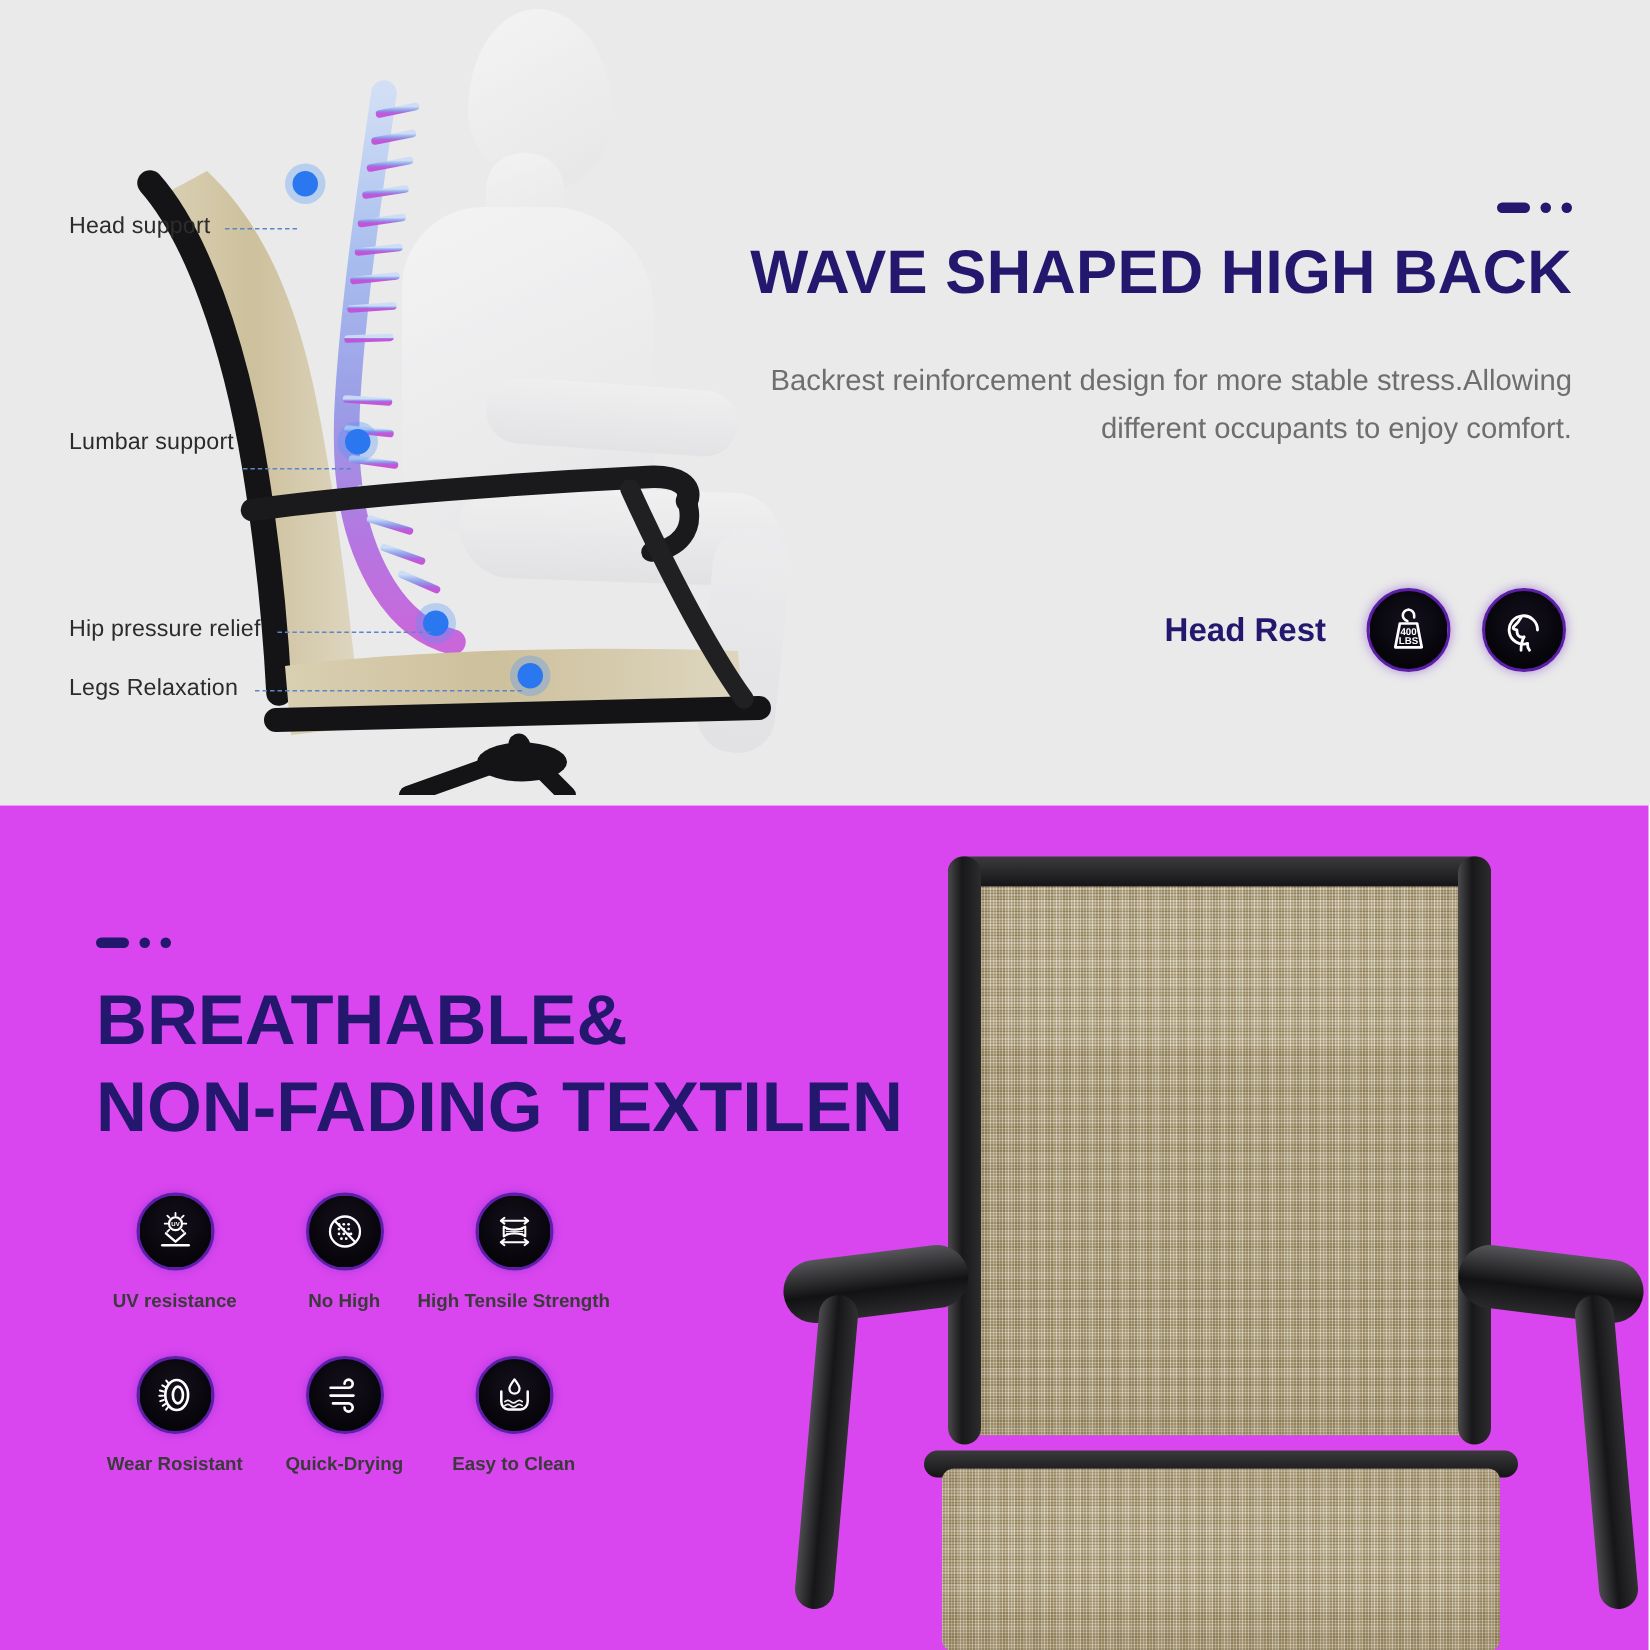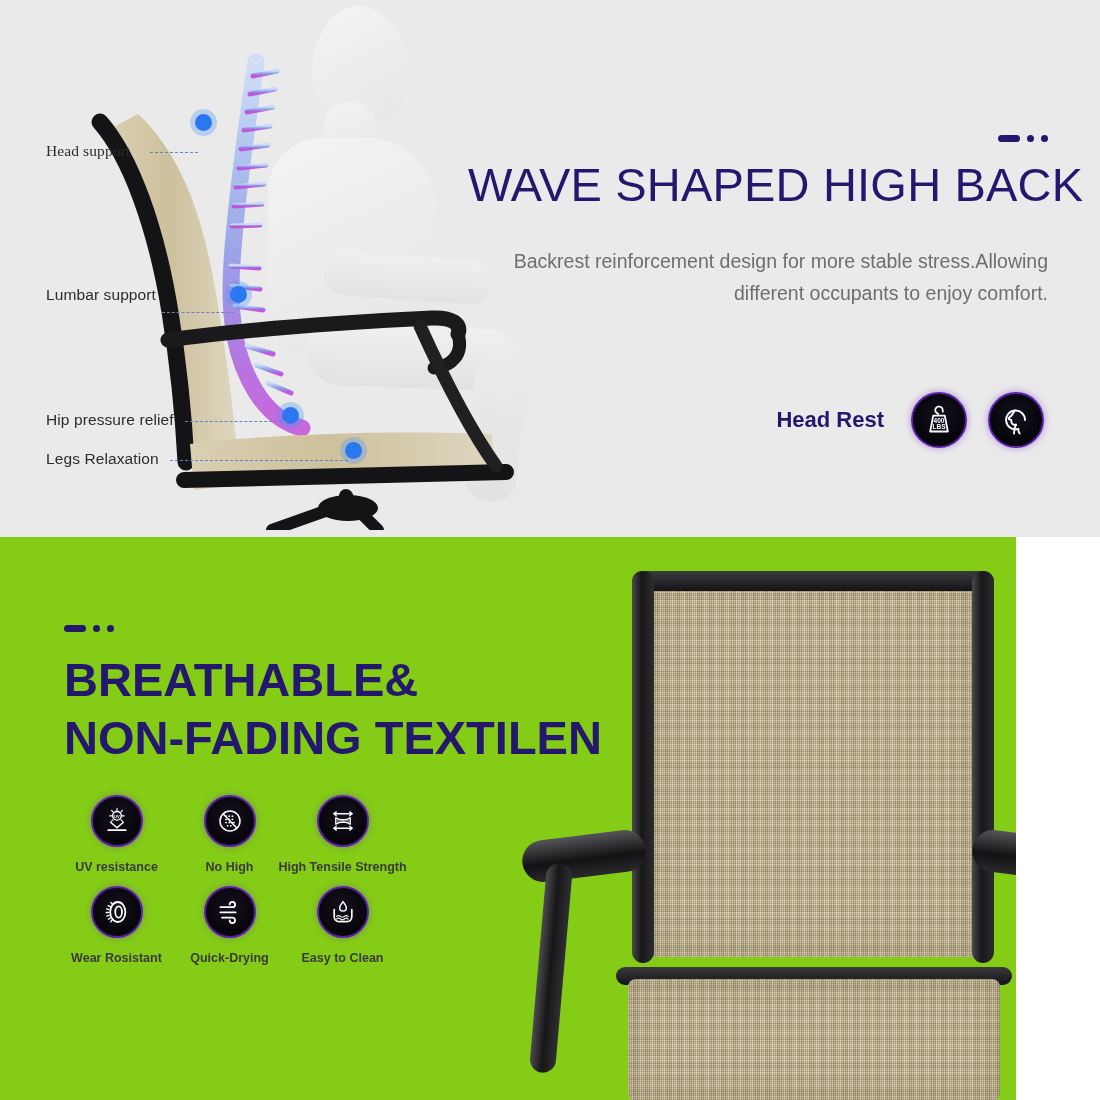--- a/index.html
+++ b/index.html
@@ -82,21 +82,21 @@
   .dashdot { display:flex; align-items:center; gap:7px; }
   .dashdot .dash { width:22px; height:7px; border-radius:3.5px; background:#23176e; }
   .dashdot .dot2 { width:7px; height:7px; border-radius:50%; background:#23176e; }
 
   #s1-text {
     position:absolute; right:52px; top:135px; width:580px;
     text-align:right;
   }
   #s1-text .dashdot { justify-content:flex-end; }
   .h-main {
-    font-size:47px; font-weight:normal; color:#23176e;
+    font-size:41px; font-weight:bold; color:#23176e;
     letter-spacing:.2px; line-height:1.06; margin-top:18px;
     white-space:nowrap;
   }
   .body-copy {
     margin-top:36px; font-size:19.5px; line-height:1.63;
     color:#6e6e70;
   }
 
   #headrest-row {
     position:absolute; right:56px; top:392px;
@@ -106,34 +106,34 @@
   .badge {
     width:56px; height:56px; border-radius:50%;
     background:radial-gradient(circle at 50% 42%, #15111f 0%, #050408 72%);
     border:2.5px solid #5b1fa8;
     box-shadow:0 0 7px rgba(110,40,200,.5);
     display:flex; align-items:center; justify-content:center;
   }
 
   
   #section-textilene {
-    position:absolute; left:0; top:537px; width:1016px; height:563px;
-    background:#84cc16; overflow:hidden;
+    position:absolute; left:0; top:537px; width:1099px; height:563px;
+    background:#d946ef; overflow:hidden;
   }
   #s2-text { position:absolute; left:64px; top:88px; width:600px; }
   .h-main2 {
     font-size:47px; font-weight:bold; color:#23176e;
     line-height:1.2; margin-top:20px; white-space:nowrap;
   }
 
   #feature-grid {
     position:absolute; left:60px; top:258px;
     display:grid;
     grid-template-columns:113px 113px 113px;
-    row-gap:12px;
+    row-gap:30px;
   }
   .feature { width:113px; display:flex; flex-direction:column; align-items:center; }
   .f-badge {
     width:52px; height:52px; border-radius:50%;
     background:radial-gradient(circle at 50% 40%, #16111e 0%, #050408 74%);
     border:2.5px solid #5b1fa8;
     box-shadow:0 0 6px rgba(110,40,200,.45);
     display:flex; align-items:center; justify-content:center;
   }
   .f-label {
@@ -268,21 +268,21 @@
       <path d="M300 502 L318 520" stroke="#141416" stroke-width="12" stroke-linecap="round"></path>
       <ellipse cx="288" cy="498" rx="30" ry="13" fill="#141416"></ellipse>
     </svg>
 
     <div class="dot" style="left:135px;top:104px;"></div>
     <div class="dot" style="left:170px;top:276px;"></div>
     <div class="dot" style="left:222px;top:397px;"></div>
     <div class="dot" style="left:285px;top:432px;"></div>
   </div>
 
-  <div class="anno" style="left:46px;top:142px;font-family:Liberation Serif, serif;">
+  <div class="anno" style="left:46px;top:142px;">
     <span class="anno-label">Head support</span>
   </div>
   <div class="leader" style="left:150px;top:152px;width:48px;"></div>
 
   <div class="anno" style="left:46px;top:286px;">
     <span class="anno-label">Lumbar support</span>
   </div>
   <div class="leader" style="left:162px;top:312px;width:72px;"></div>
 
   <div class="anno" style="left:46px;top:411px;">

